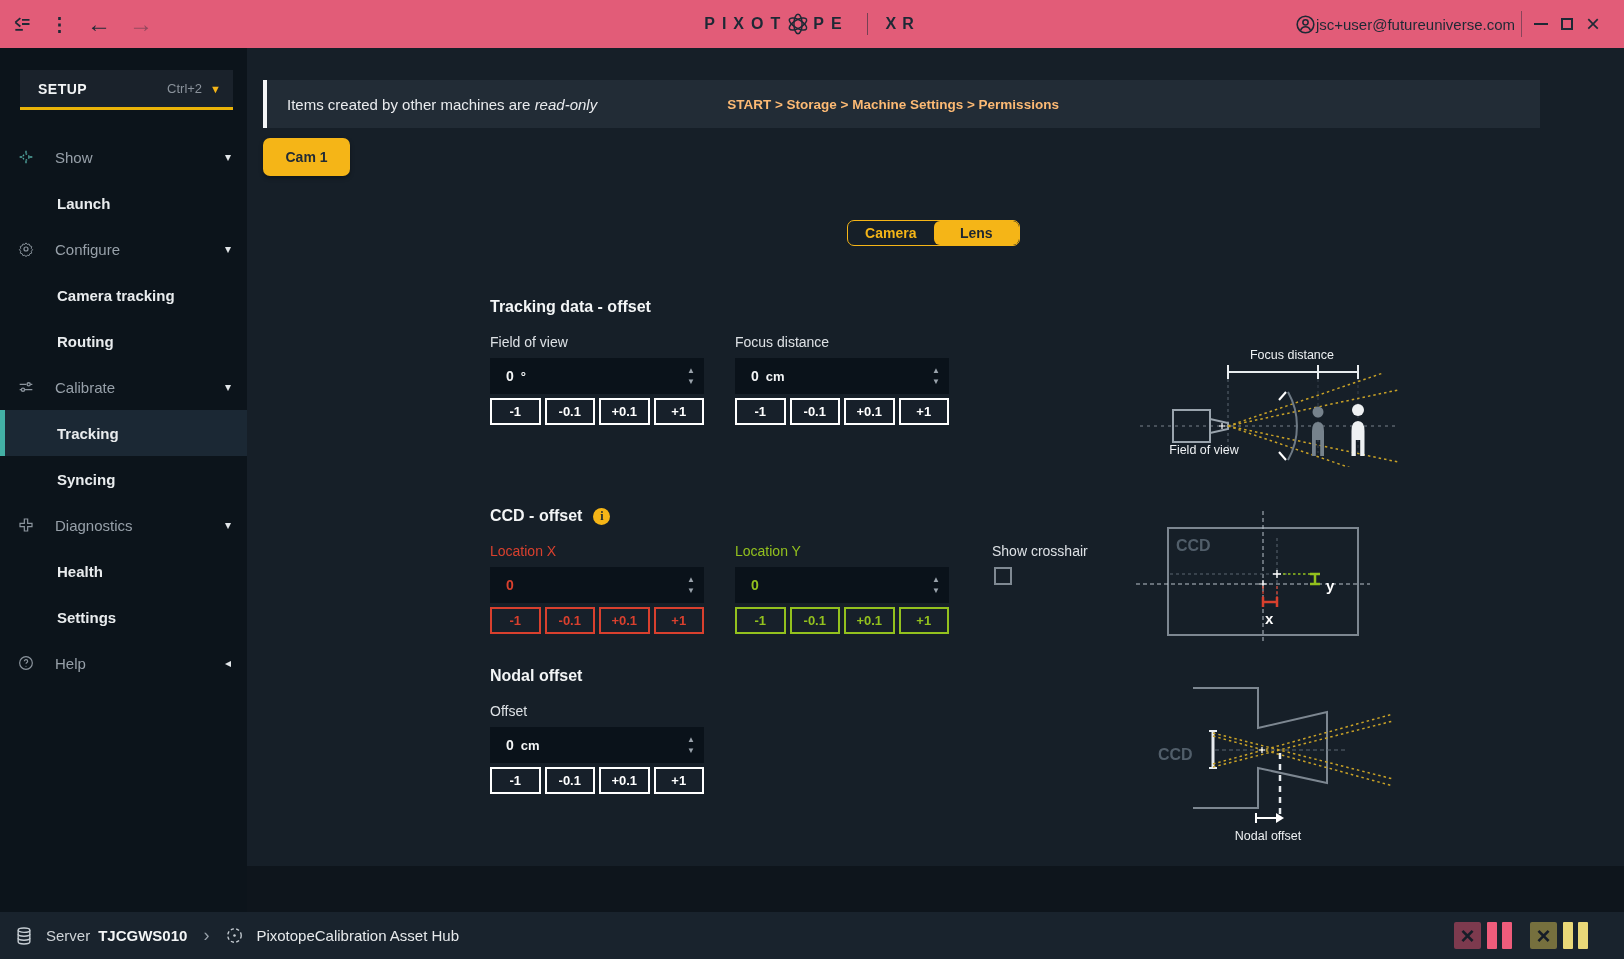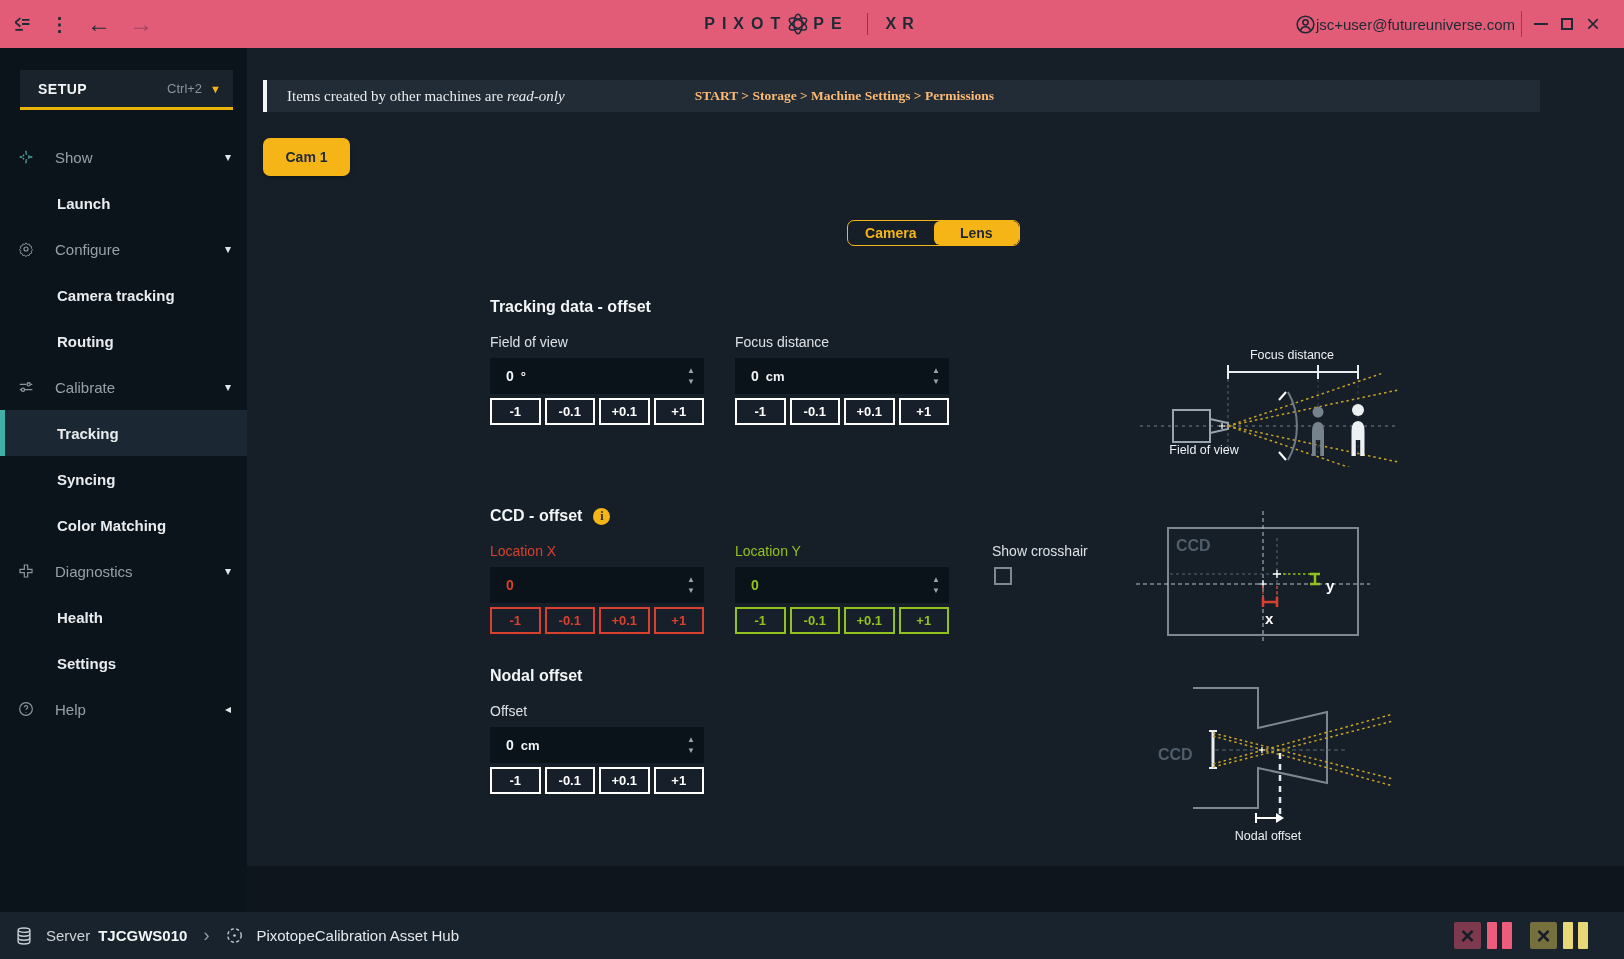--- a/index.html
+++ b/index.html
@@ -44,22 +44,22 @@
   .nav-item .nav-icon.teal { color:#53aaa3; }
   .nav-item .nav-label { margin-left:20px; }
   .nav-item.sub { padding-left:57px; color:#e9ecee; font-weight:600; }
   .nav-item.sub .nav-label { margin-left:0; }
   .nav-item.selected { background:#1b2834; }
   .nav-item.selected::before { content:""; position:absolute; left:0; top:0; bottom:0; width:5px; background:#43b0a5; }
   .nav-chevron { margin-left:auto; color:#e2e6e9; font-size:12px; }
 
   
   .main { position:absolute; left:247px; top:48px; width:1377px; height:818px; background:#161f28; }
-  .banner { position:absolute; left:16px; top:32px; width:1277px; height:32px; background:#222c36;
-            display:flex; align-items:center;font-family:Liberation Serif, serif; }
+  .banner { position:absolute; left:16px; top:32px; width:1277px; height:48px; background:#222c36;
+            display:flex; align-items:center; }
   .banner::before { content:""; position:absolute; left:0; top:0; bottom:0; width:4px; background:#f3f5f6; }
   .banner-msg { margin-left:24px; font-size:15px; color:#e9ebee; }
   .banner-msg em { font-style:italic; }
   .breadcrumb { margin-left:130px; font-size:13.5px; font-weight:700; color:#fdba74; cursor:pointer; }
 
   .cam-btn { position:absolute; left:16px; top:90px; width:87px; height:38px; background:#f5b517;
              border:0; border-radius:7px; color:#222b35; font-weight:600; font-size:14px;
              font-family:inherit; cursor:pointer; box-shadow:0 2px 4px rgba(0,0,0,.35); }
 
   .mode-toggle { position:absolute; left:600px; top:172px; width:173px; height:26px; display:flex;
@@ -207,23 +207,20 @@
             </svg>
           </span>
           <span class="nav-label">Calibrate</span>
           <span class="nav-chevron">▾</span>
         </div>
         <div class="nav-item sub selected">
           <span class="nav-label">Tracking</span>
         </div>
         <div class="nav-item sub">
           <span class="nav-label">Syncing</span>
-        </div>
-        <div class="nav-item sub">
-          <span class="nav-label">Color Matching</span>
         </div>
         <div class="nav-item group">
           <span class="nav-icon">
             <svg width="16" height="16" viewBox="0 0 24 24" fill="none" stroke="currentColor" stroke-width="1.8">
               <path d="M9.5 3h5v6.5H21v5h-6.5V21h-5v-6.5H3v-5h6.5z"></path>
             </svg>
           </span>
           <span class="nav-label">Diagnostics</span>
           <span class="nav-chevron">▾</span>
         </div>

